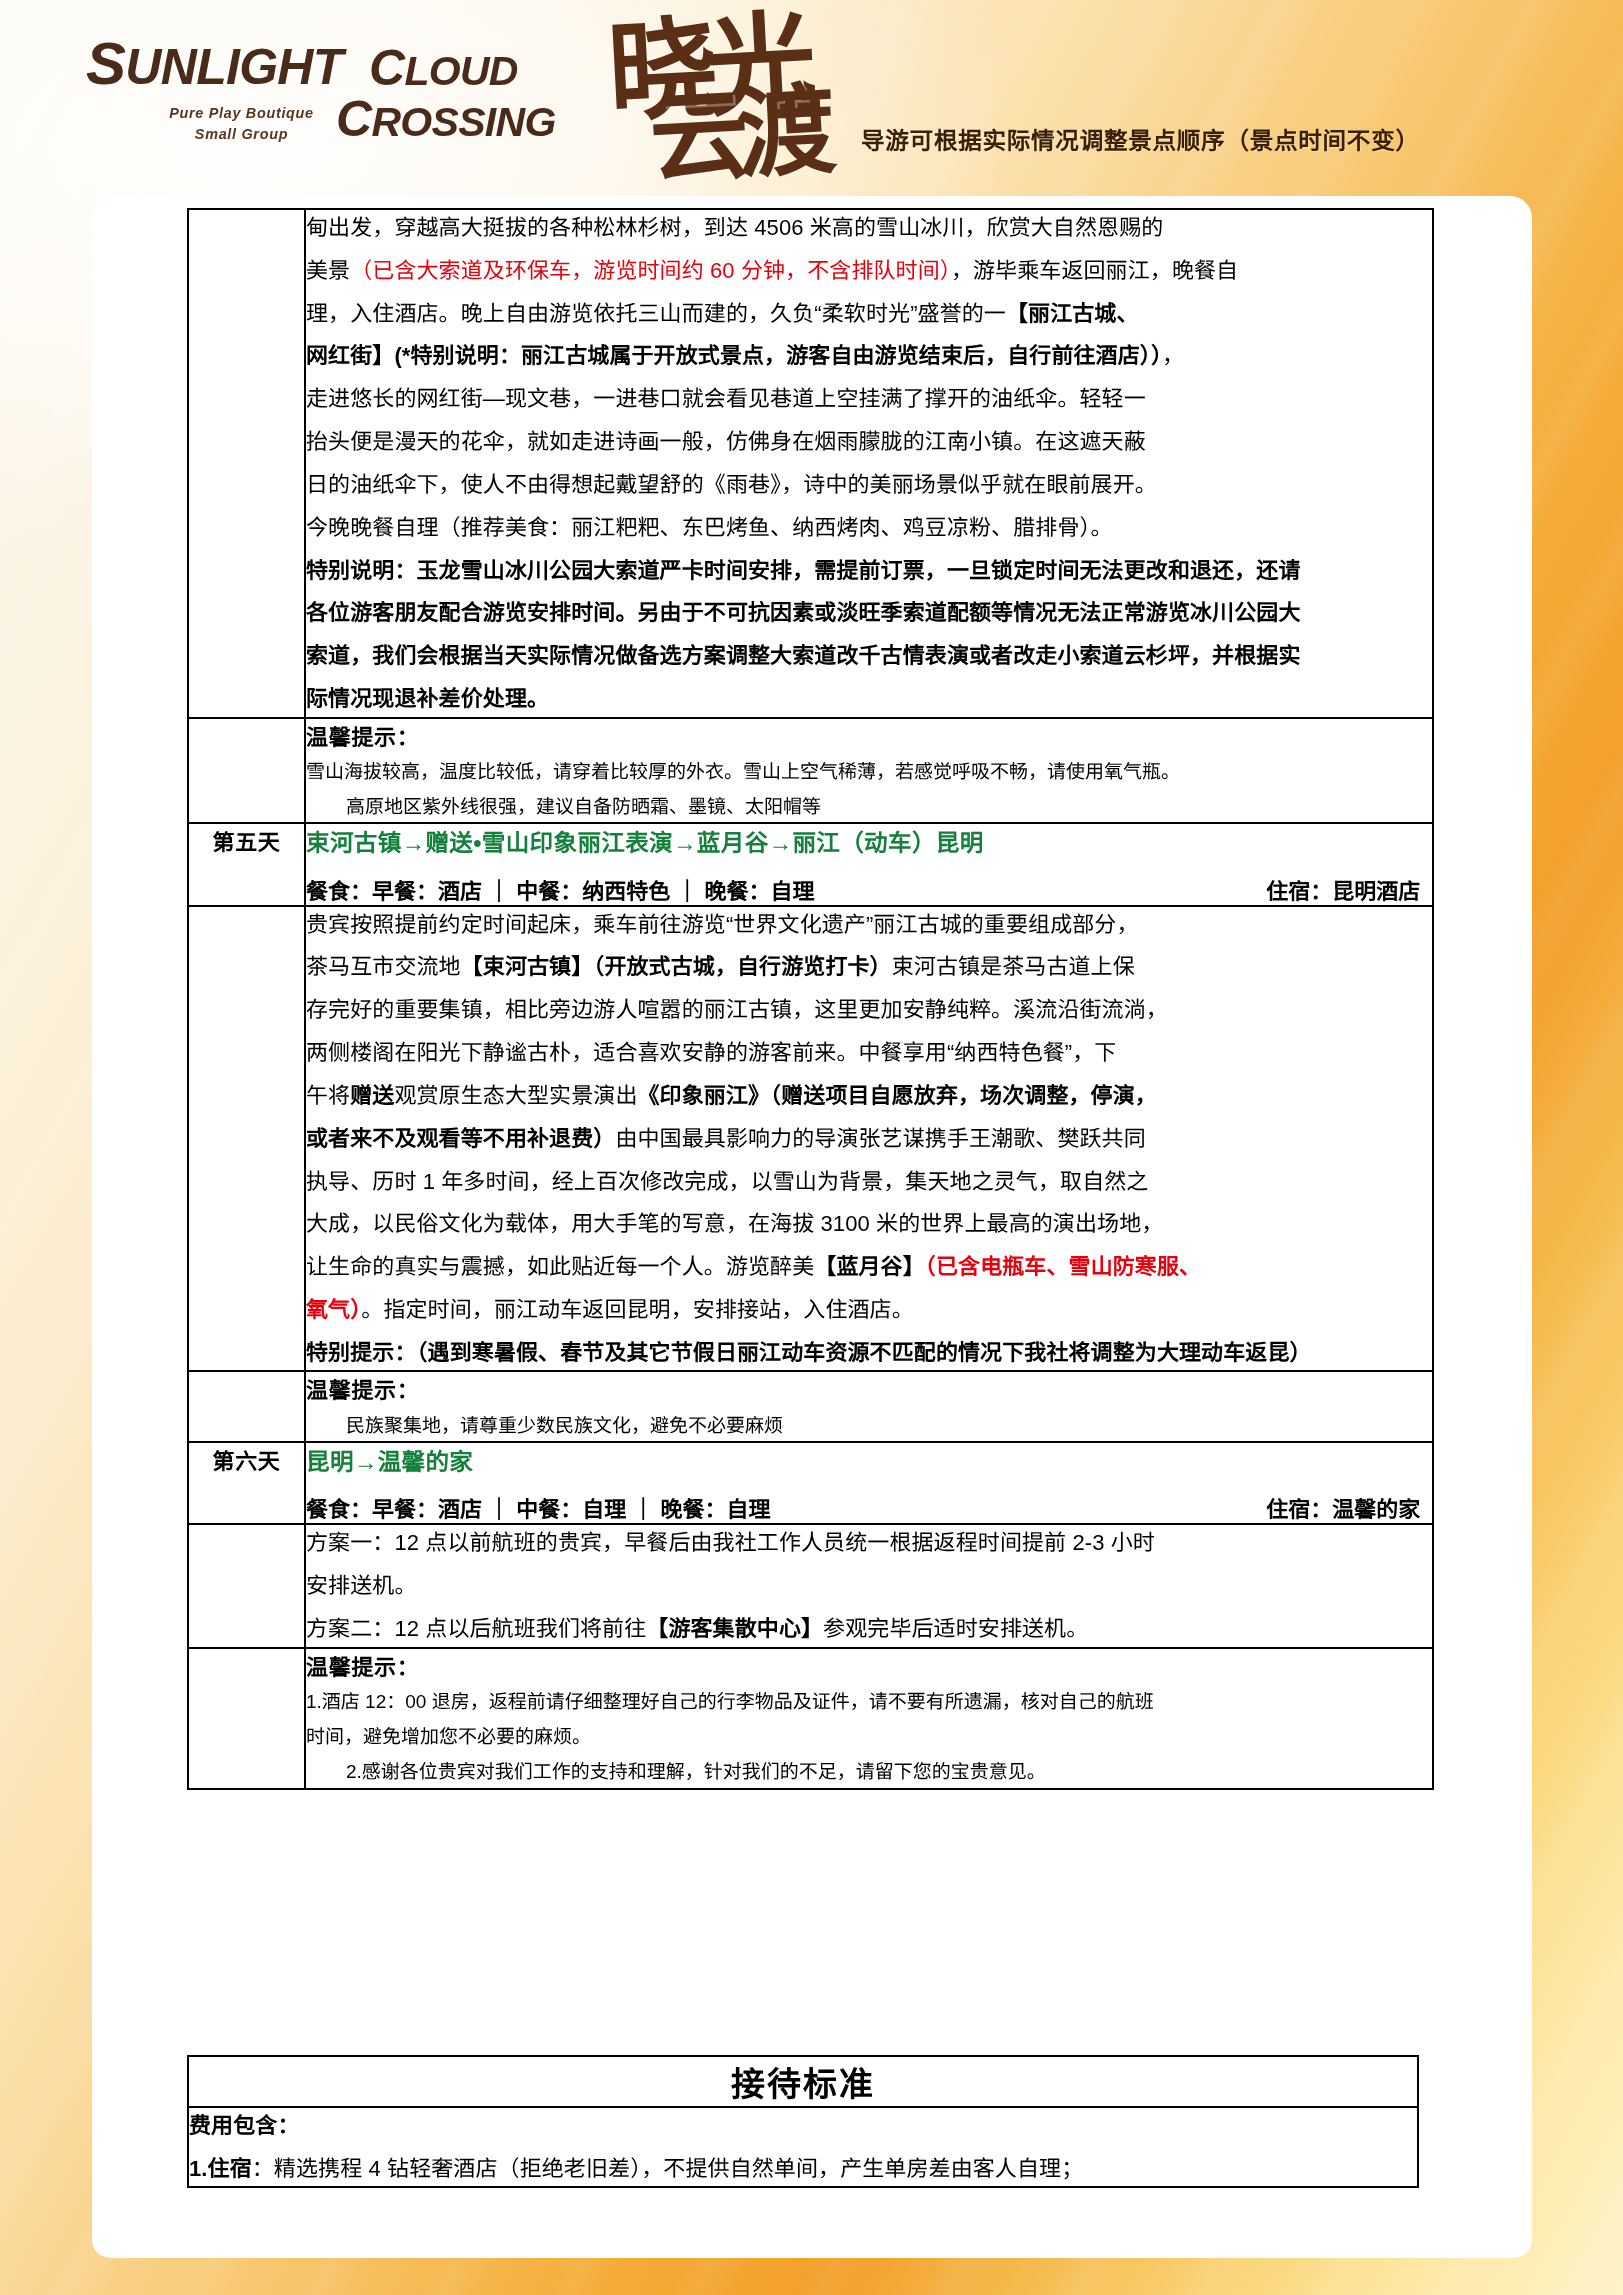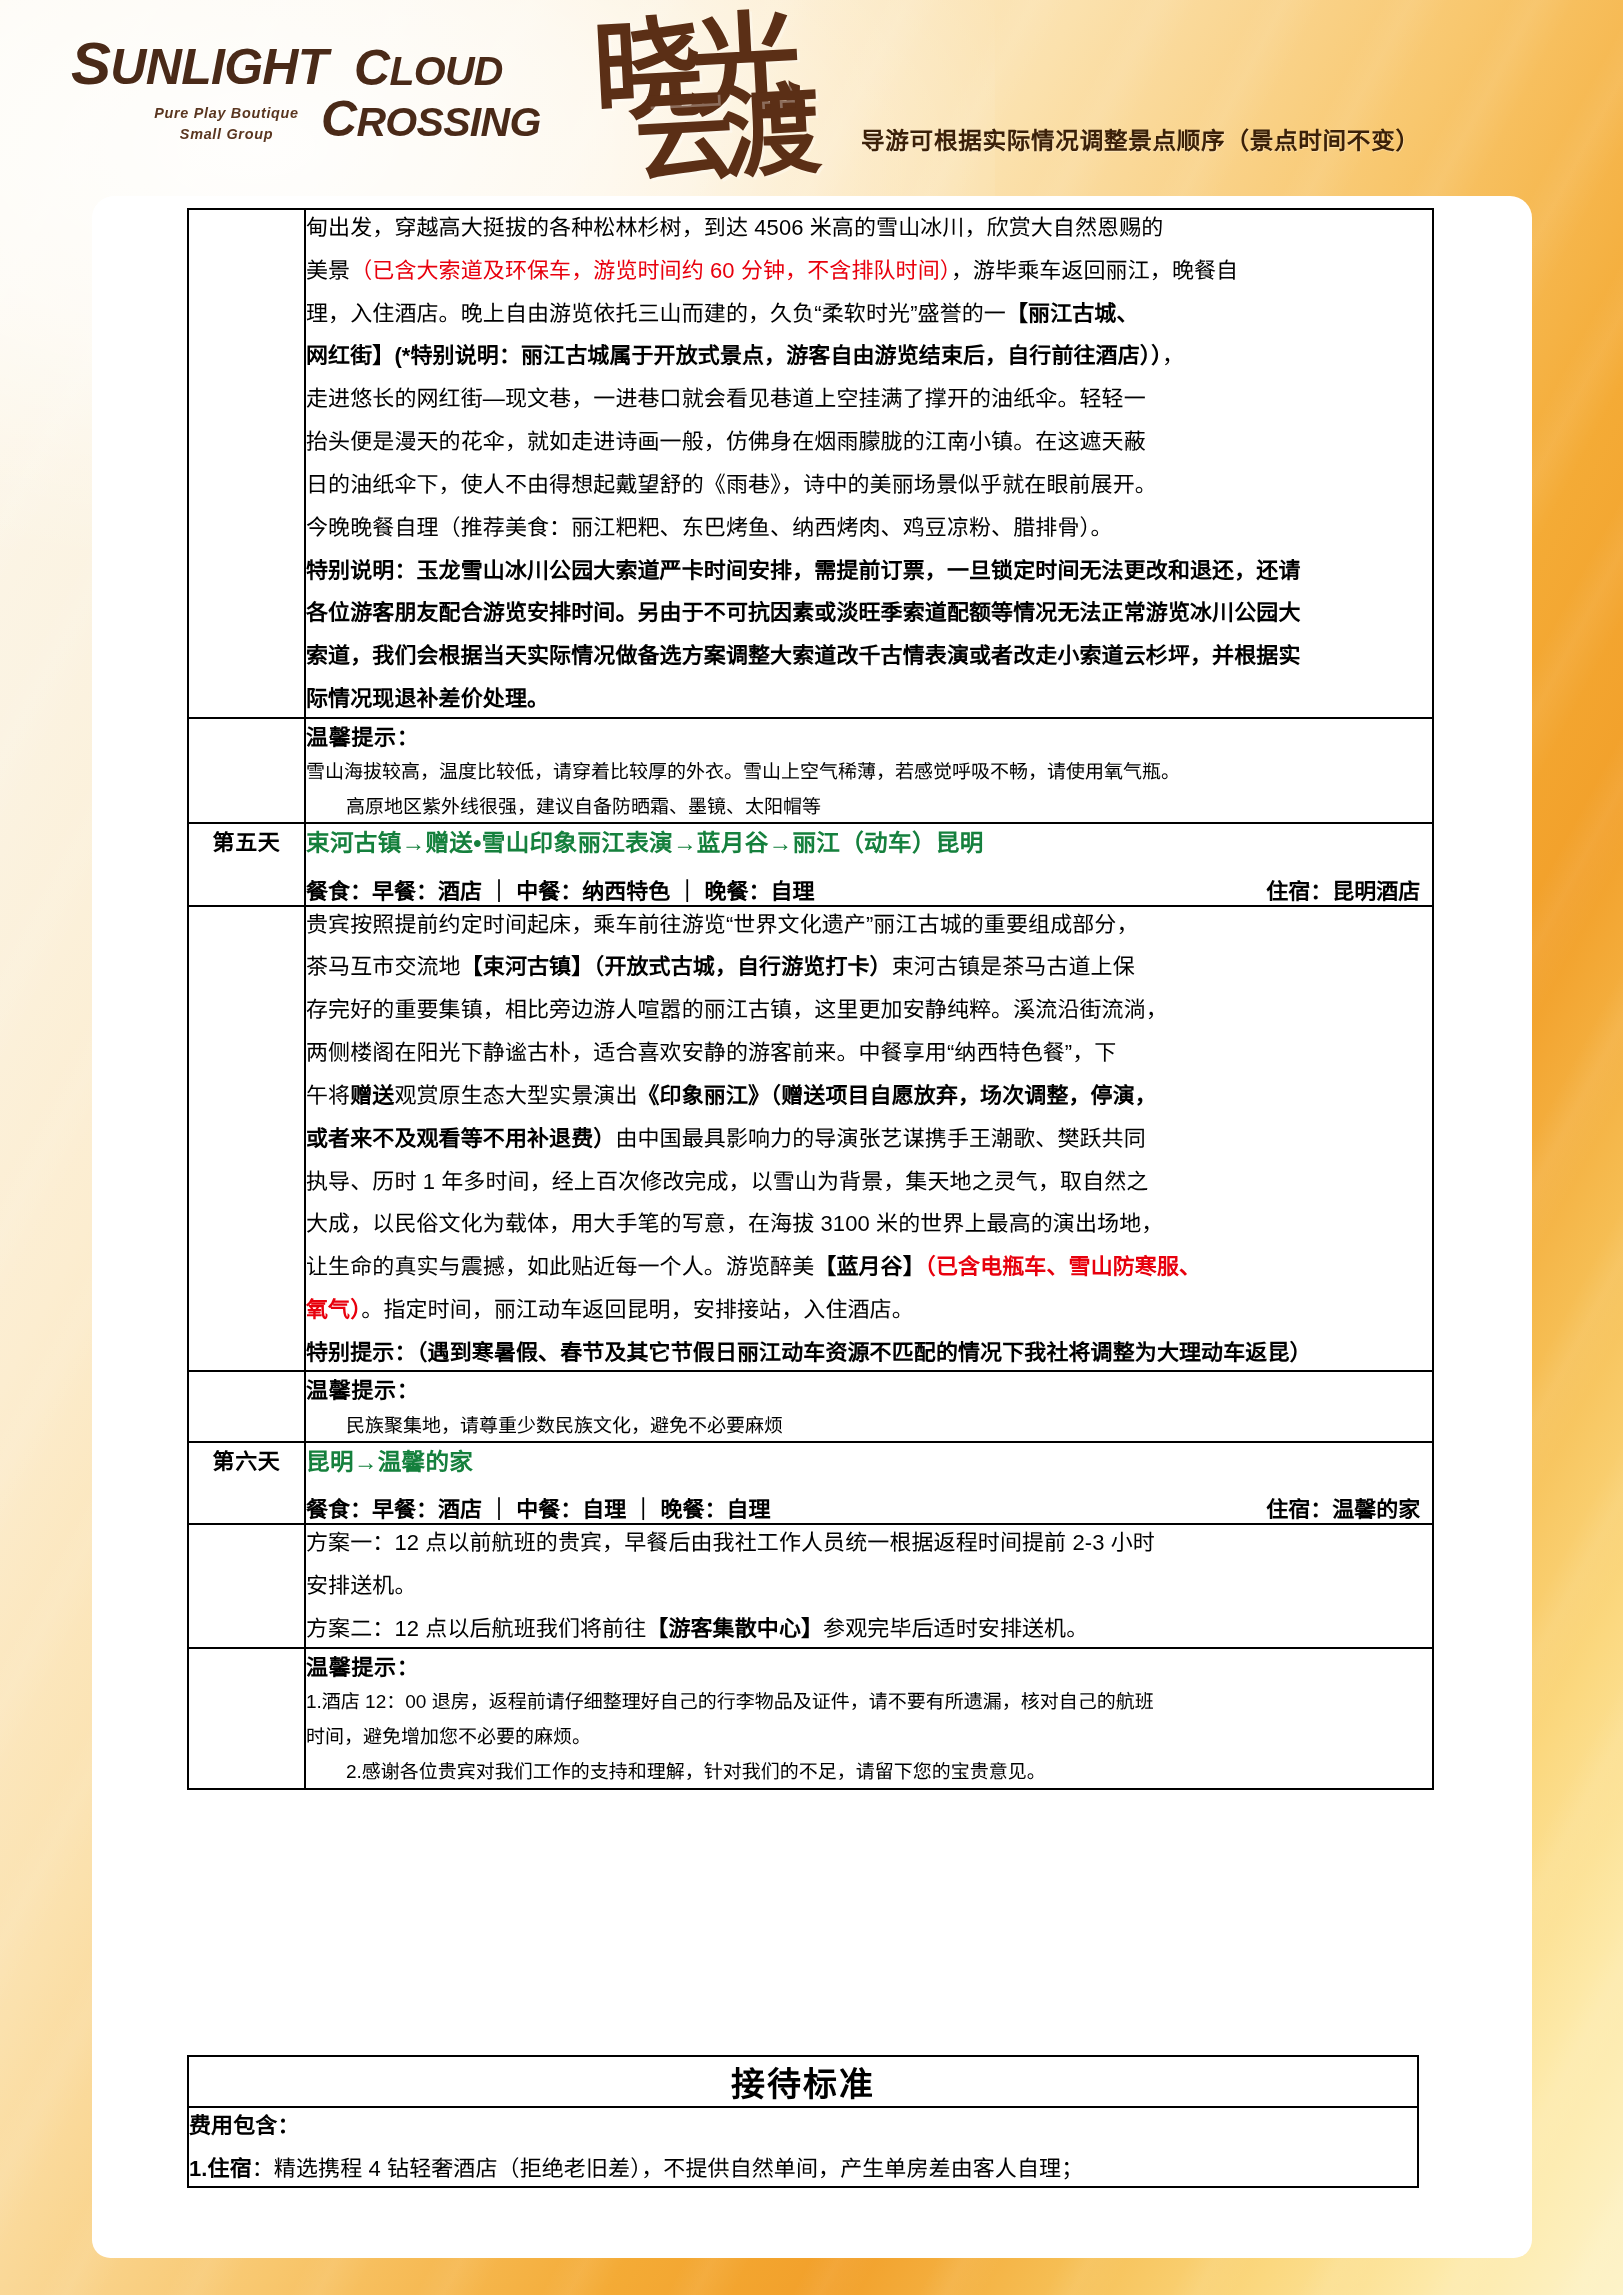--- a/index.html
+++ b/index.html
@@ -63,21 +63,21 @@
   .header {
     position: absolute;
     left: 0; top: 0;
     width: 1623px;
     height: 193px;
     z-index: 5;
   }
 
   .logo-wrap {
     position: absolute;
-    left: 71px;
+    left: 86px;
     top: 34px;
     width: 589px;
     height: 141px;
   }
   .logo-en {
     position: absolute;
     left: 33px;
     top: 18.3px;
     color: #4a2a18;
     font-weight: 900;

